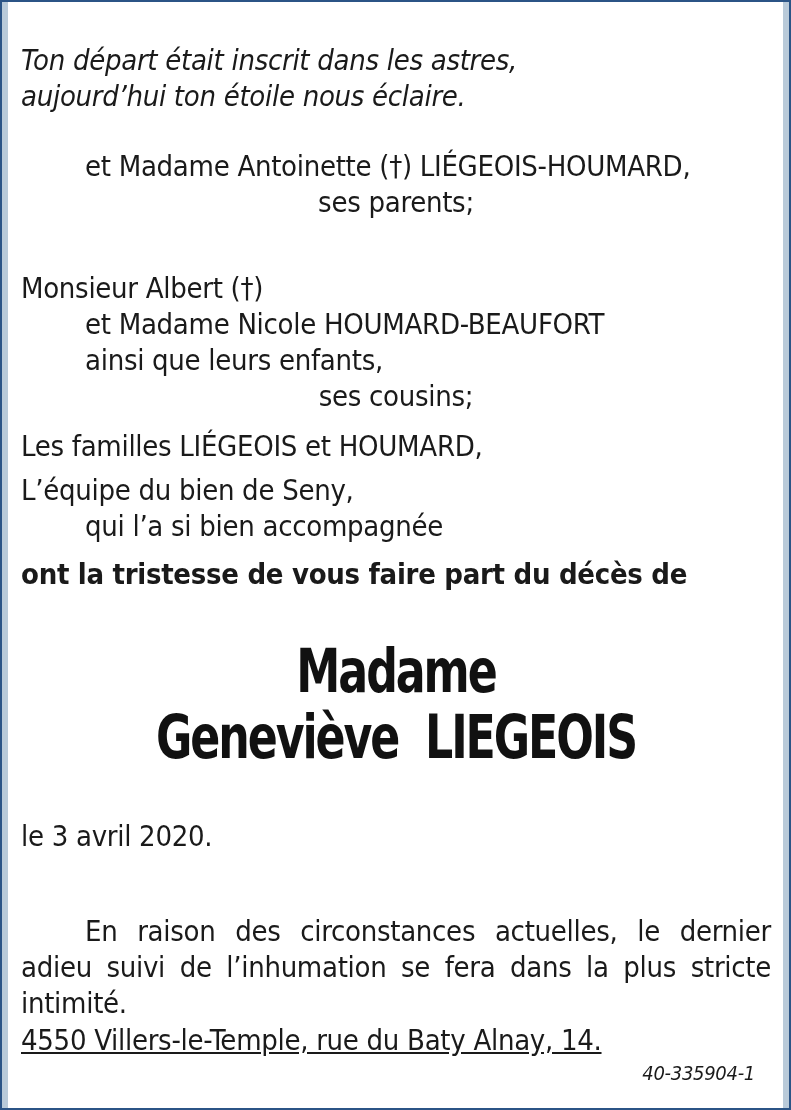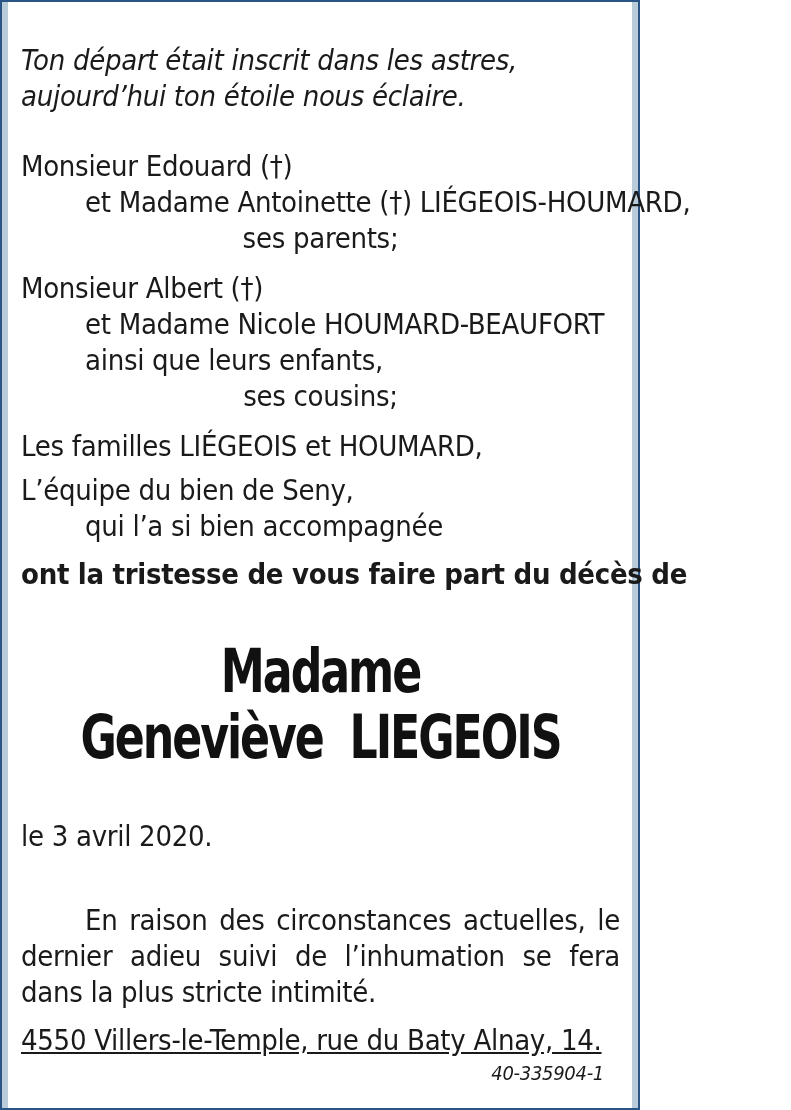--- a/index.html
+++ b/index.html
@@ -1,19 +1,19 @@
 <!DOCTYPE html>
 <html><head>
   <meta charset="utf-8">
   <style>
     html, body { margin: 0; padding: 0; background: #ffffff; }
     body { width: 791px; height: 1110px; overflow: hidden; }
     .frame {
       position: relative;
-      width: 640px; height: 1110px;
+      width: 791px; height: 1110px;
       box-sizing: border-box;
       border: 2px solid #2b5486;
       background: #ffffff;
     }
     .band-left, .band-right {
       position: absolute; top: 0; bottom: 0; width: 6px; background: #b9cad9;
     }
     .band-left { left: 0; }
     .band-right { right: 0; }
     .content {
@@ -35,42 +35,41 @@
       position: absolute; left: 0; right: 0; top: 636px;
       text-align: center;
       font-family: "DejaVu Sans", "Liberation Sans", sans-serif;
       font-weight: bold;
       font-size: 60px;
       line-height: 66px;
       letter-spacing: -2.5px;
       transform: scaleX(0.82);
       color: #111111;
     }
-    .justify { text-align: justify; text-align-last: left; white-space: normal; }
+    .justify { text-align: justify; text-align-last: left; white-space: normal; margin-top: 11px; }
     .ref {
       position: absolute; right: 16px; top: 1058px;
       font-size: 20px; line-height: 26px; font-style: italic;
     }
   </style>
 </head>
 <body>
 
 <div class="frame">
   <div class="band-left"></div>
   <div class="band-right"></div>
 
   <div class="content">
 
     <div class="quote italic">
       <div class="line">Ton départ était inscrit dans les astres,</div>
       <div class="line">aujourd’hui ton étoile nous éclaire.</div>
     </div>
 
     <div class="block" style="top:146px;">
-      <div class="line">Monsieur Edouard (†)</div>
       <div class="line indent">et Madame Antoinette (†) LIÉGEOIS-HOUMARD,</div>
       <div class="line right">ses parents;</div>
     </div>
 
     <div class="block" style="top:268px;">
       <div class="line">Monsieur Albert (†)</div>
       <div class="line indent">et Madame Nicole HOUMARD-BEAUFORT</div>
       <div class="line indent">ainsi que leurs enfants,</div>
       <div class="line right">ses cousins;</div>
     </div>

